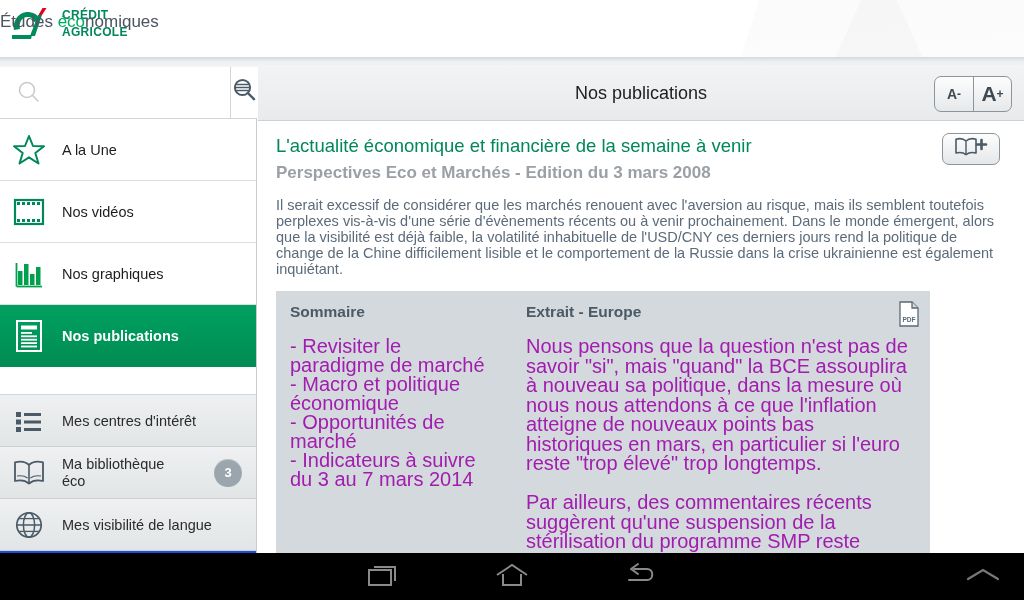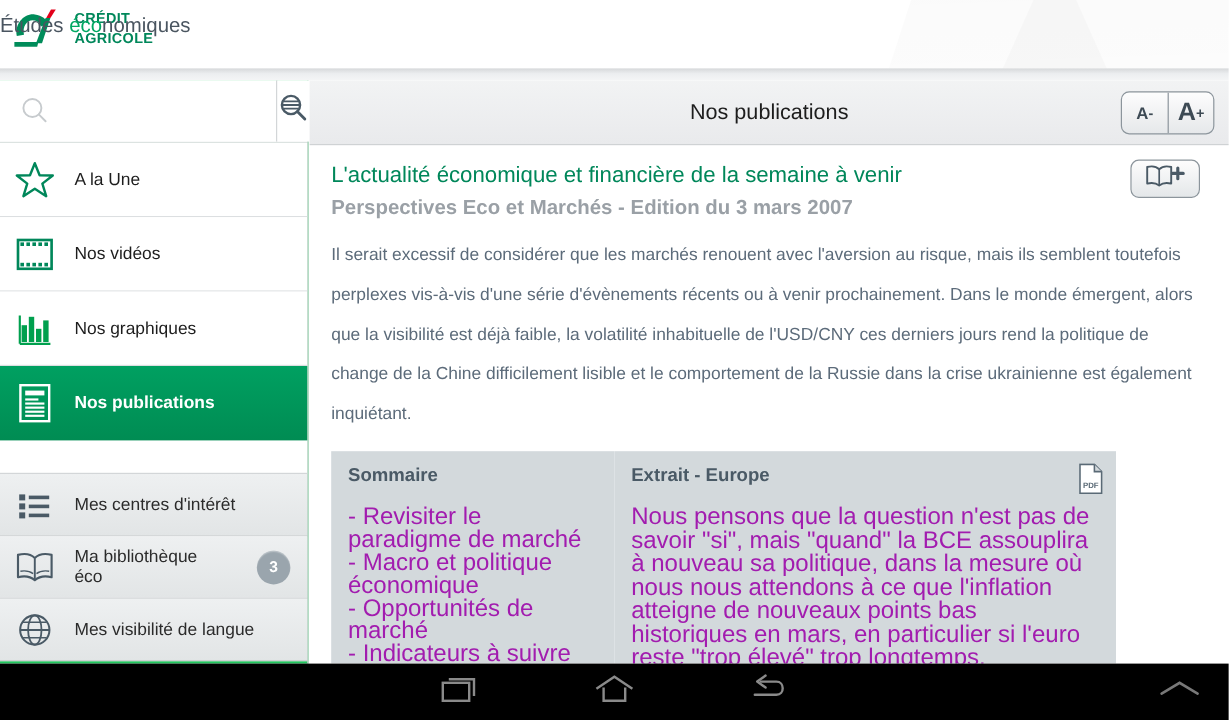--- a/index.html
+++ b/index.html
@@ -46,21 +46,21 @@
   }
   .hdr-title .green { color: #00A862; }
   .hdr-shadow {
     position: absolute; left: 0; top: 57px; width: 1024px; height: 10px;
     background: linear-gradient(180deg, #d6d8da 0%, #eceef0 45%, #f4f5f6 100%);
   }
 
   
   .sidebar {
     position: absolute; left: 0; top: 67px; width: 257px; height: 486px;
-    background: #22c55e;
+    background: #1d4ed8;
     border-right: 1px solid #c9ccce;
   }
   .search-row {
     position: relative; height: 52px; display: flex;
     border-bottom: 1px solid #d3d6d8;
     background: #ffffff;
   }
   .search-field {
     flex: 1; position: relative; display: flex; align-items: center;
     padding-left: 16px; border-right: 1px solid #d3d6d8;
@@ -142,21 +142,21 @@
     font-size: 17px; color: #9aa0a6; margin-top: 6px; font-weight: bold;
   }
   .addlib-btn {
     position: absolute; right: 24px; top: 12px;
     width: 58px; height: 32px; border-radius: 7px;
     border: 1px solid #8c959c;
     background: linear-gradient(180deg, #fdfdfd 0%, #e4e7e9 100%);
     display: flex; align-items: center; justify-content: center;
   }
   .art-body {
-    margin-top: 14px; font-size: 14.5px; line-height: 33px;
+    margin-top: 14px; font-size: 14.5px; line-height: 16px;
     color: #5c6b7a; padding-right: 6px;
   }
 
   .panels { display: flex; gap: 0; margin-top: 14px; }
   .panel {
     background: #d3d9dc; padding: 12px 14px 14px 14px; position: relative;
   }
   .panel.sommaire { width: 236px; }
   .panel.extrait { width: 418px; }
   .panel-title { font-size: 15.5px; font-weight: bold; color: #4a5a66; }
@@ -378,21 +378,21 @@
             <line x1="12" y1="5.2" x2="12" y2="18.3" stroke="#4a5a66" stroke-width="1.4"></line>
             <g stroke="#4a5a66" stroke-width="2.6" stroke-linecap="round">
               <line x1="27.5" y1="4" x2="27.5" y2="13"></line>
               <line x1="23" y1="8.5" x2="32" y2="8.5"></line>
             </g>
           </svg>
         </span>
       </div>
 
       <div class="art-title">L'actualité économique et financière de la semaine à venir</div>
-      <div class="art-sub">Perspectives Eco et Marchés - Edition du 3 mars 2007</div>
+      <div class="art-sub">Perspectives Eco et Marchés - Edition du 3 mars 2008</div>
       <div class="art-body">Il serait excessif de considérer que les marchés renouent avec l'aversion au risque, mais ils semblent toutefois perplexes vis-à-vis d'une série d'évènements récents ou à venir prochainement. Dans le monde émergent, alors que la visibilité est déjà faible, la volatilité inhabituelle de l'USD/CNY ces derniers jours rend la politique de change de la Chine difficilement lisible et le comportement de la Russie dans la crise ukrainienne est également inquiétant.</div>
 
       <div class="panels">
 
         <div class="panel sommaire">
           <div class="panel-title">Sommaire</div>
           <div class="panel-body">- Revisiter le paradigme de marché
 - Macro et politique économique
 - Opportunités de marché
 - Indicateurs à suivre du 3 au 7 mars 2014</div>

